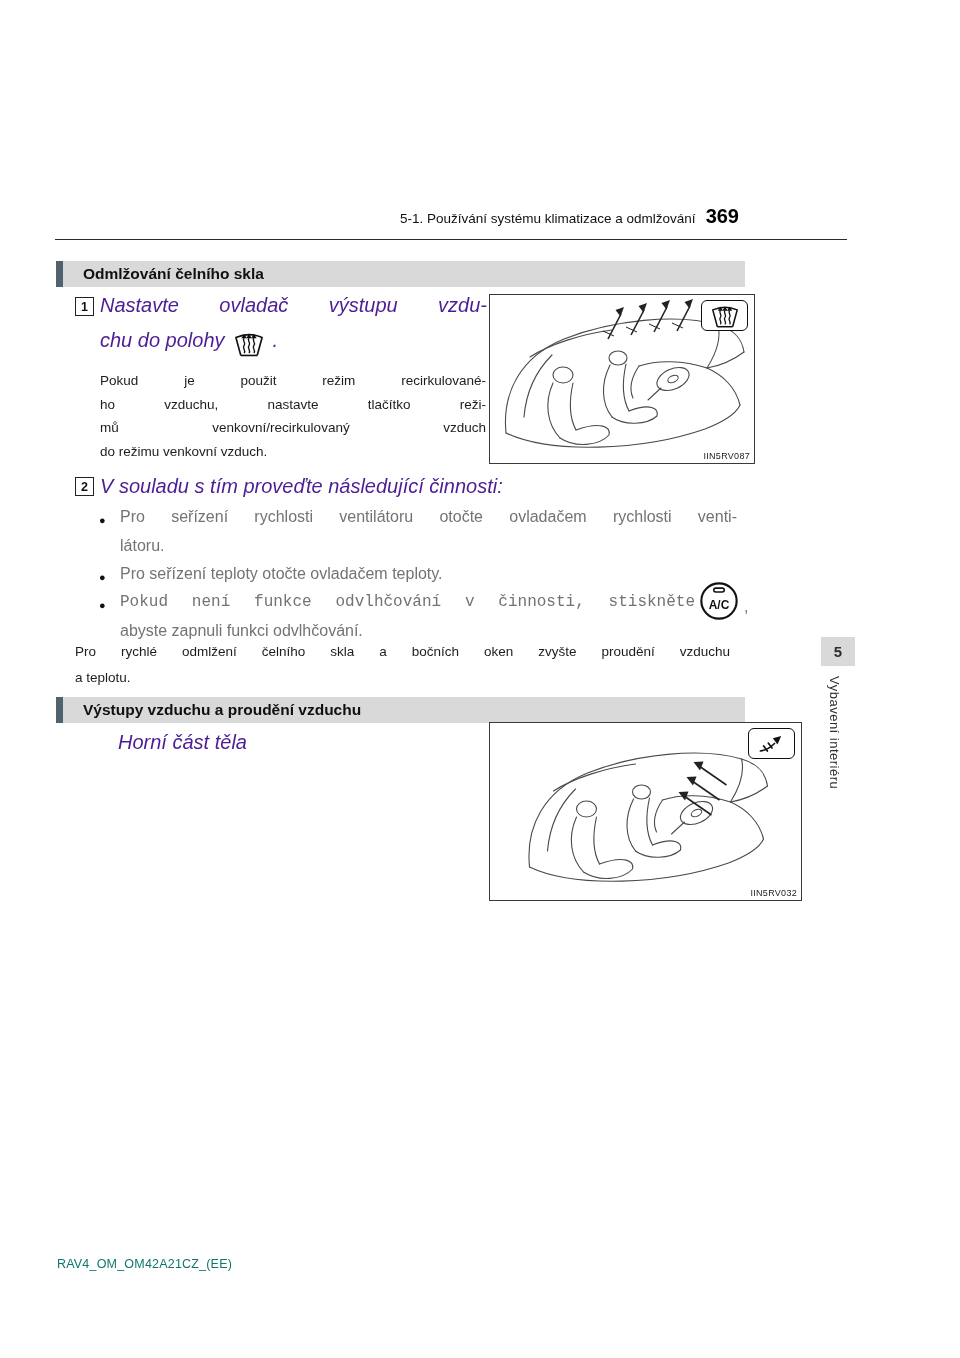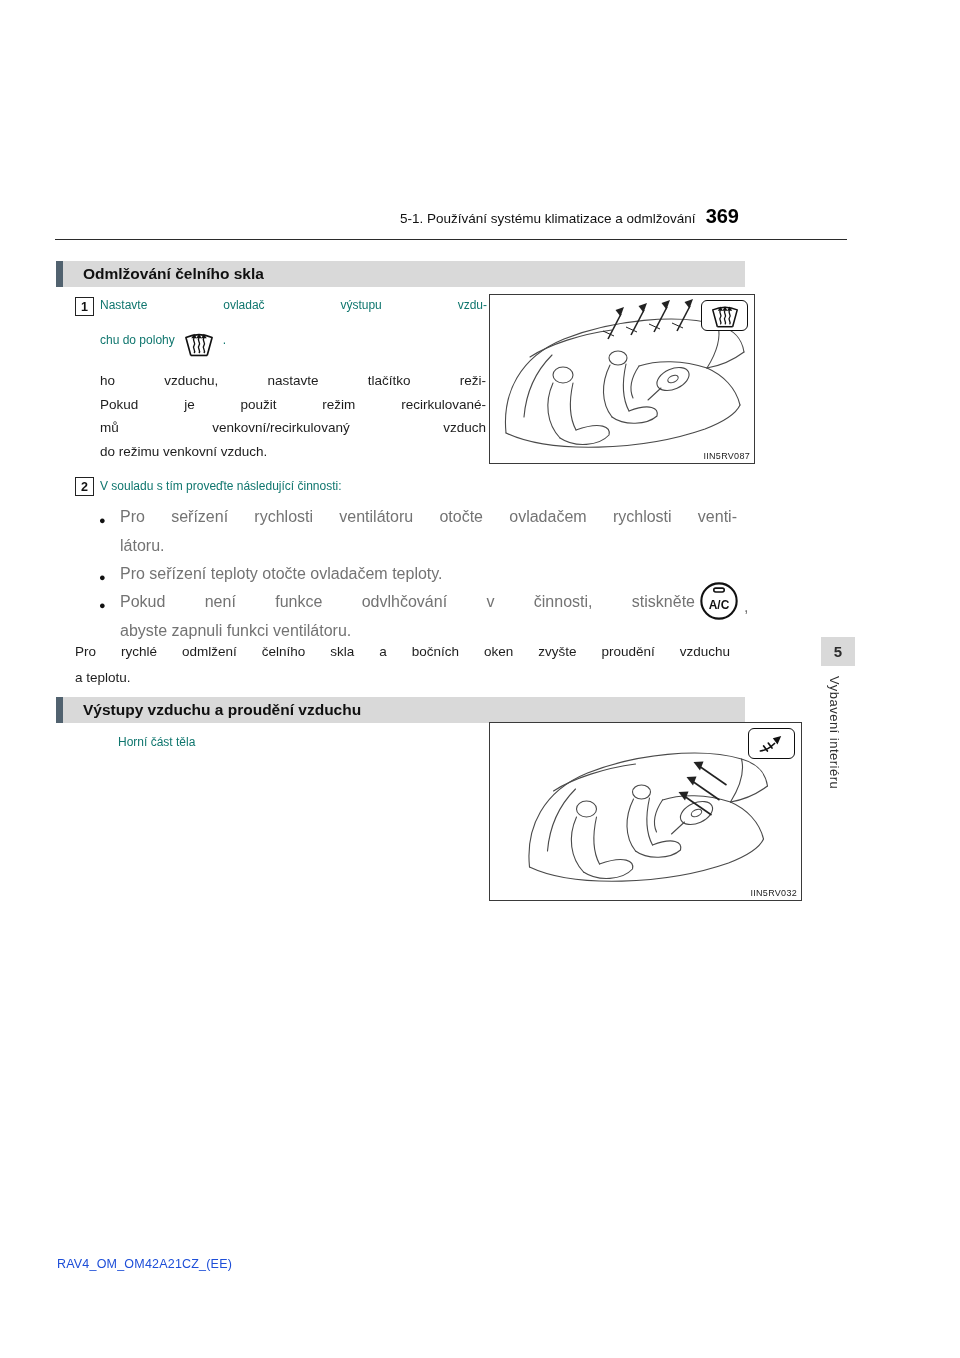--- a/index.html
+++ b/index.html
@@ -17,21 +17,21 @@
   .header-page-number { font-size:20px; font-weight:bold; color:#000; }
   .header-divider { left:55px; top:239px; width:792px; border-top:1.4px solid #2b2b2b; height:0; }
 
   
   .section-bar { left:56px; width:689px; height:26px; background:var(--heading-bg,#d9d9d9); display:flex; align-items:stretch; }
   .bar-accent { width:7px; background:var(--heading-accent,#51626f); }
   .bar-title { flex:1; font-weight:bold; font-size:15.5px; line-height:26px; padding-left:20px; color:#101010; }
 
   
   .stepnum { width:19px; height:19px; border:1.7px solid #222; display:flex; align-items:center; justify-content:center; font-size:12.5px; font-weight:bold; color:#111; background:#fff; }
-  .t16 { font-size:12px; line-height:20px; color:#0f766e; }
+  .t16 { font-size:20px; line-height:20px; color:#4c1d95;font-style:italic; }
   .small { font-size:13.5px; line-height:23.5px; color:#1d1d1d; }
   .jline { text-align:justify; text-align-last:justify; }
 
   .step1-line2 { display:flex; align-items:flex-start; gap:6px; }
   .inline-icon { width:36px; height:28px; flex:0 0 auto; }
 
   
   .figure { border:1.2px solid #3a3a3a; background:#fff; }
   .fig-svg { position:absolute; left:0; top:0; width:100%; height:100%; }
   .fig-code { position:absolute; right:4px; bottom:2px; font-size:9px; color:#222; letter-spacing:0.3px; }
@@ -44,21 +44,21 @@
   .bullet-line { line-height:20px; }
   .bullet-gap { height:9px; }
   .ac-circle { position:absolute; left:578px; top:-12px; width:42px; height:42px; }
   .ac-comma { position:absolute; left:624px; top:1px; font-size:16px; }
 
   
   .chapter-tab { left:821px; top:637px; width:34px; height:29px; background:var(--tab-bg,#d9d9d9); display:flex; align-items:center; justify-content:center; font-size:15px; font-weight:bold; color:#2c2c2c; }
   .chapter-label { left:827px; top:676px; writing-mode:vertical-rl; font-size:13px; color:#2e2e2e; letter-spacing:0.5px; }
 
   
-  .doc-code { left:57px; top:1257px; font-size:12.5px; color:#1d4ed8; letter-spacing:0.2px; }
+  .doc-code { left:57px; top:1257px; font-size:12.5px; color:#0f766e; letter-spacing:0.2px; }
   .watermark { right:28px; top:1310px; font-size:21px; font-weight:bold; color:var(--watermark,#9a9a9a); letter-spacing:0.5px; }
 
   svg text { font-family:"Liberation Sans", sans-serif; }
 </style>
 </head>
 <body>
 
 <div class="page">
 
   <div class="abs header-row">
@@ -88,22 +88,22 @@
       </g>
       <g fill="#111">
         <path d="M16 4.5 l-3.4 5.5 h6.8 z"></path>
         <path d="M22 4.5 l-3.4 5.5 h6.8 z"></path>
         <path d="M28 4.5 l-3.4 5.5 h6.8 z"></path>
       </g>
     </svg>
     <span>.</span>
   </div>
   <div class="abs small" style="left:100px; top:369px; width:386px;">
+    <div class="jline">Pokud je použit režim recirkulované-</div>
     <div class="jline">ho vzduchu, nastavte tlačítko reži-</div>
-    <div class="jline">Pokud je použit režim recirkulované-</div>
     <div class="jline">mů venkovní/recirkulovaný vzduch</div>
     <div>do režimu venkovní vzduch.</div>
   </div>
 
   <div class="abs figure" style="left:489px; top:294px; width:266px; height:170px;">
     <svg class="fig-svg" viewBox="0 0 264 168">
       <g stroke="#4a4a4a" stroke-width="1.1" fill="none" stroke-linecap="round">
         <path d="M16 138 C12 98 30 62 74 44 C122 25 188 18 228 30 C245 35 252 44 254 57"></path>
         <path d="M228 30 C231 42 227 57 217 73"></path>
         <path d="M254 57 C242 66 229 71 217 73"></path>
@@ -178,29 +178,29 @@
   <div class="bullet-row" style="top:564px;">
     <span class="bullet-dot">●</span>
     <div class="bullet-body">
       <div class="bullet-line">Pro seřízení teploty otočte ovladačem teploty.</div>
     </div>
   </div>
 
   <div class="bullet-row" style="top:592px;">
     <span class="bullet-dot">●</span>
     <div class="bullet-body">
-      <div class="bullet-line jline" style="width:575px;">Pokud není funkce odvlhčování v činnosti, stiskněte</div>
+      <div class="bullet-line jline" style="width:575px;font-family:Liberation Mono, monospace;">Pokud není funkce odvlhčování v činnosti, stiskněte</div>
       <svg class="ac-circle" viewBox="0 0 44 44">
         <circle cx="22" cy="22" r="18.5" stroke="#111" stroke-width="2.2" fill="none"></circle>
         <rect x="16.5" y="8.5" width="11" height="4" rx="2" stroke="#111" stroke-width="1.6" fill="none"></rect>
         <text x="22" y="30" text-anchor="middle" font-size="12.5" font-weight="bold" fill="#111">A/C</text>
       </svg>
       <span class="ac-comma">,</span>
       <div class="bullet-gap"></div>
-      <div class="bullet-line">abyste zapnuli funkci ventilátoru.</div>
+      <div class="bullet-line">abyste zapnuli funkci odvlhčování.</div>
     </div>
   </div>
 
   <div class="abs small" style="left:75px; top:639px; width:655px; line-height:26px;">
     <div class="jline">Pro rychlé odmlžení čelního skla a bočních oken zvyšte proudění vzduchu</div>
     <div>a teplotu.</div>
   </div>
 
   <div class="abs section-bar" style="top:697px;">
     <div class="bar-accent"></div>

